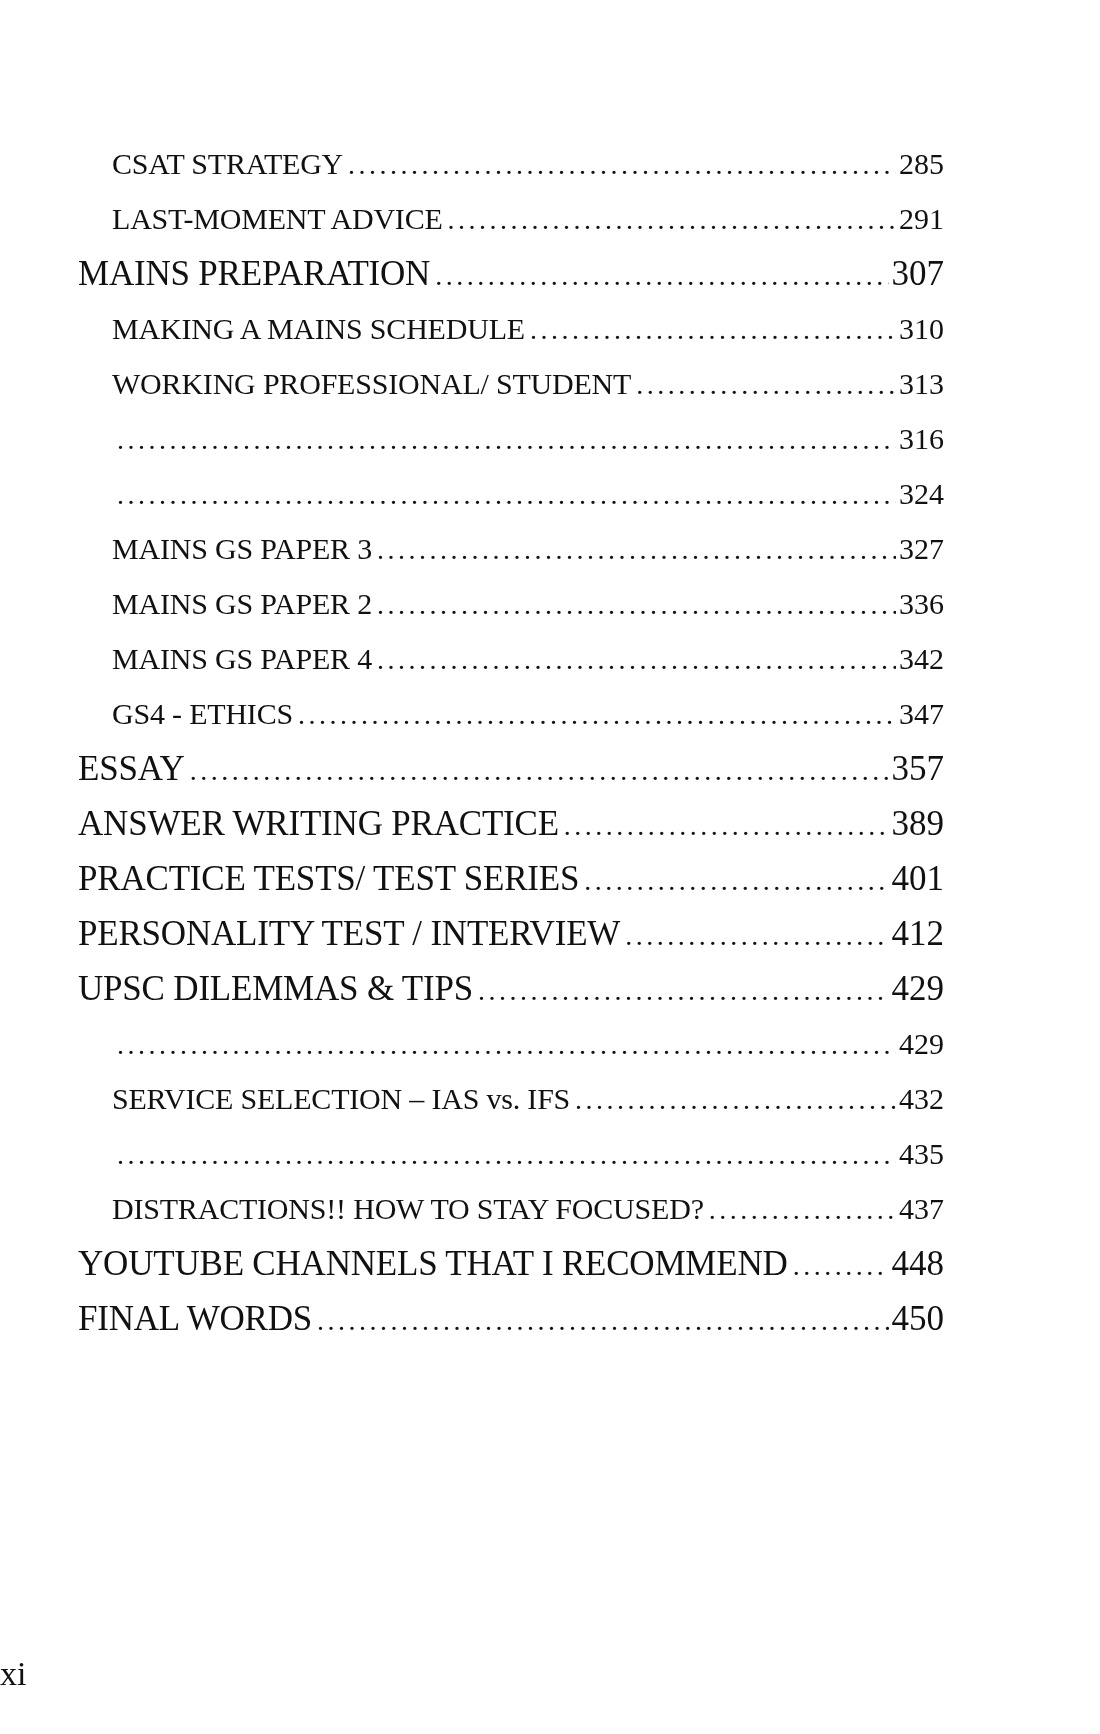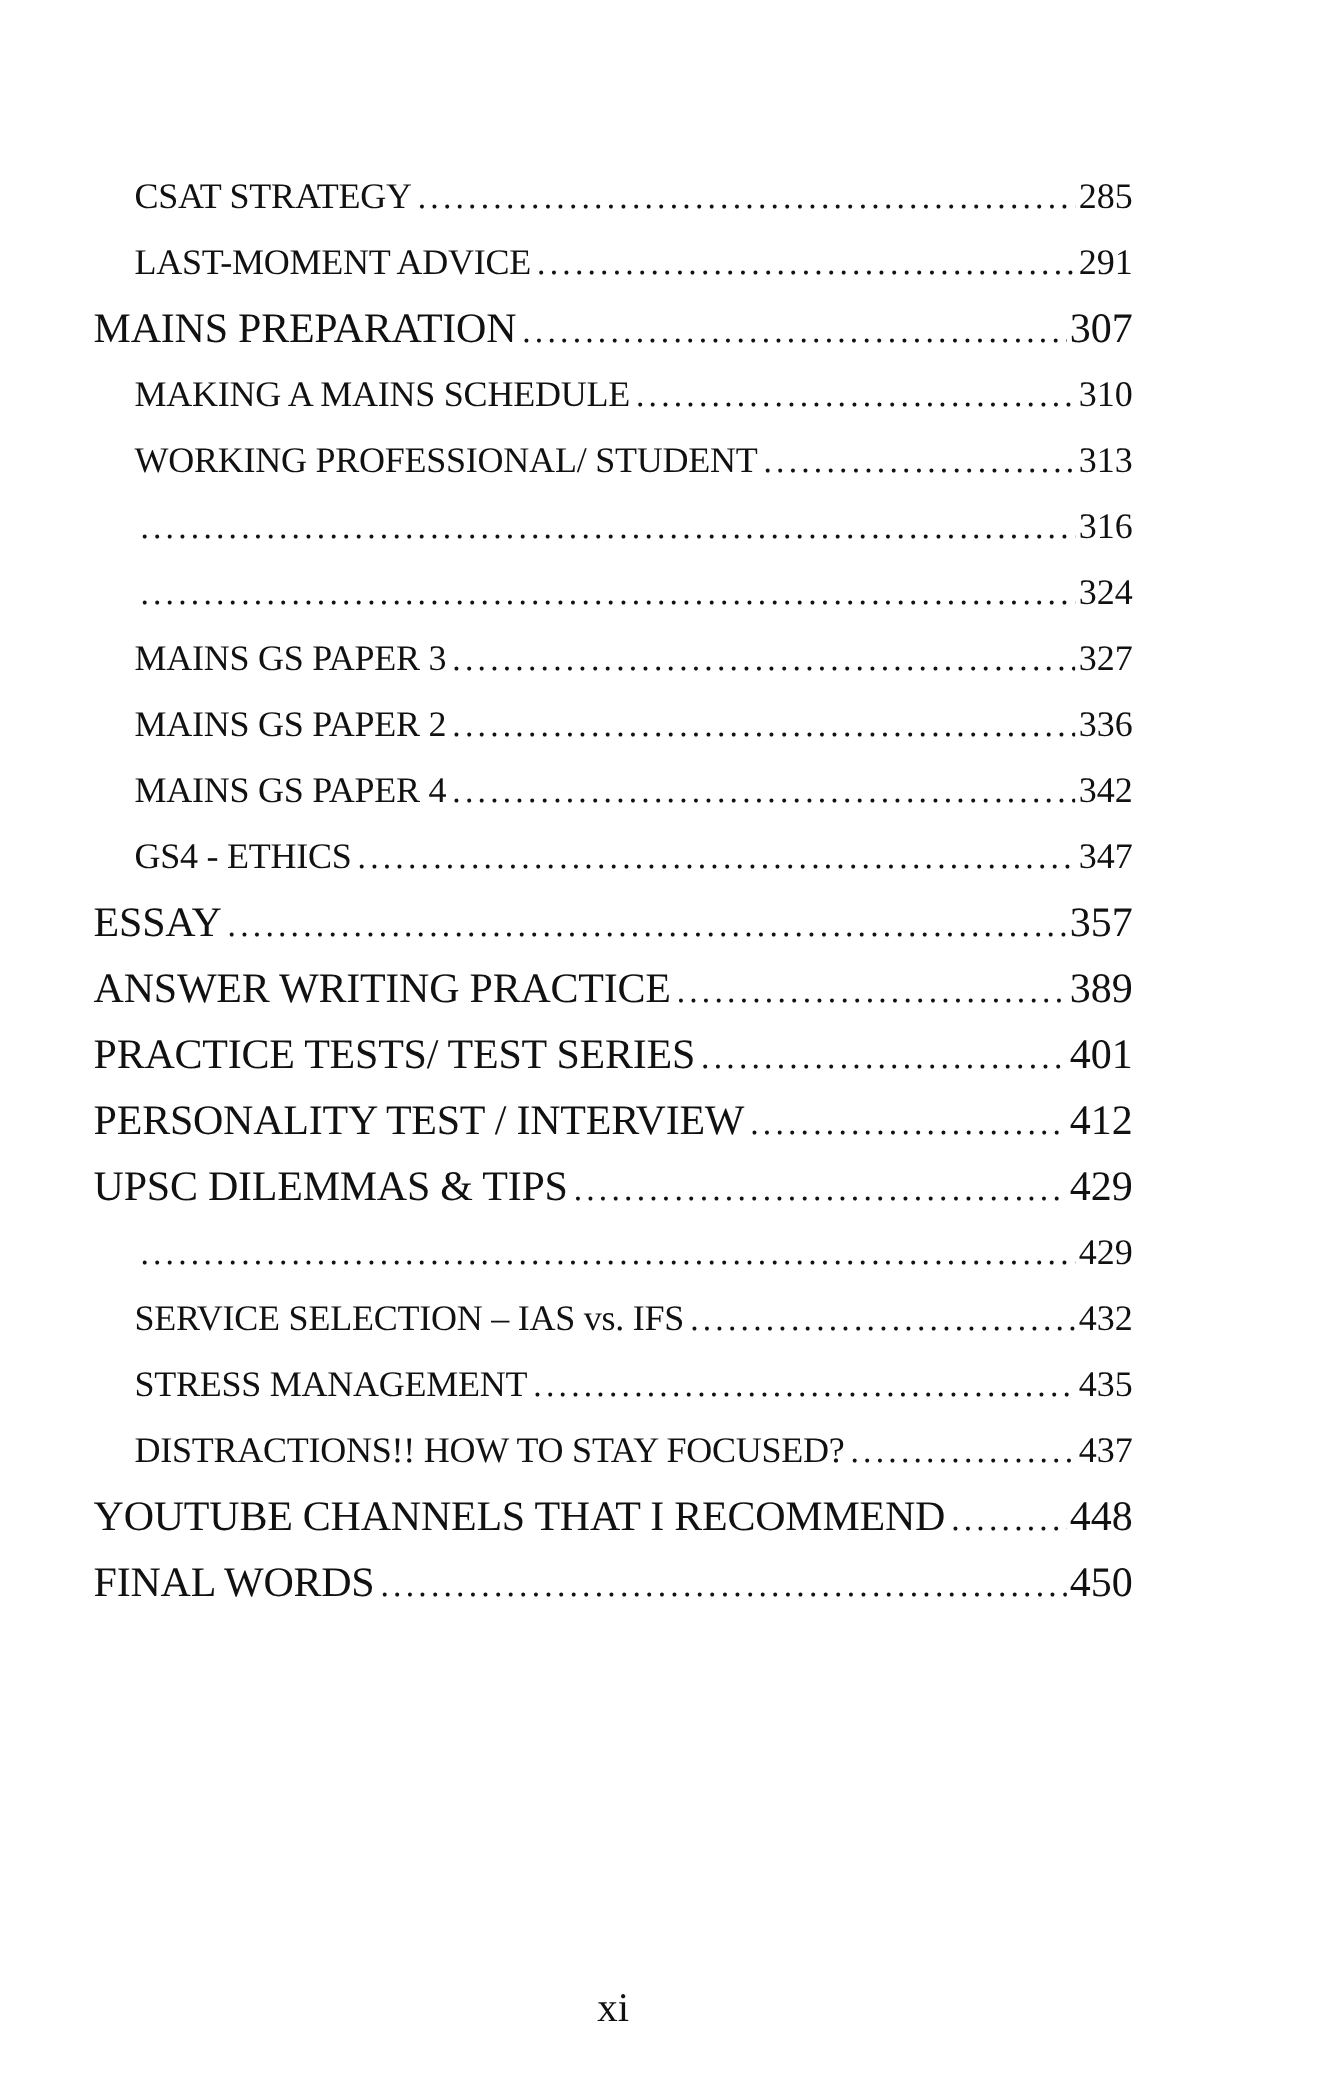--- a/index.html
+++ b/index.html
@@ -52,21 +52,21 @@
     margin-right: 3px;
   }
   .toc-page-num {
     flex: 0 0 auto;
   }
   .page-footer {
     position: absolute;
     top: 1655px;
     left: 0;
     width: 1022px;
-    text-align: center;
+    text-align: left;
     font-size: 34px;
   }
 </style>
 </head>
 <body>
 
 <div class="book-page">
 
   <div class="toc">
       <div class="toc-entry level-2">
@@ -150,21 +150,20 @@
       <div class="toc-entry level-2">
       <span class="toc-dots" aria-hidden="true">................................................................................................................................................................</span>
       <span class="toc-page-num">429</span>
     </div>
       <div class="toc-entry level-2">
       <span class="toc-label">SERVICE SELECTION – IAS vs. IFS</span>
       <span class="toc-dots" aria-hidden="true">................................................................................................................................................................</span>
       <span class="toc-page-num">432</span>
     </div>
       <div class="toc-entry level-2">
-      <span class="toc-label">STRESS MANAGEMENT</span>
       <span class="toc-dots" aria-hidden="true">................................................................................................................................................................</span>
       <span class="toc-page-num">435</span>
     </div>
       <div class="toc-entry level-2">
       <span class="toc-label">DISTRACTIONS!! HOW TO STAY FOCUSED?</span>
       <span class="toc-dots" aria-hidden="true">................................................................................................................................................................</span>
       <span class="toc-page-num">437</span>
     </div>
       <div class="toc-entry level-1">
       <span class="toc-label">YOUTUBE CHANNELS THAT I RECOMMEND</span>

